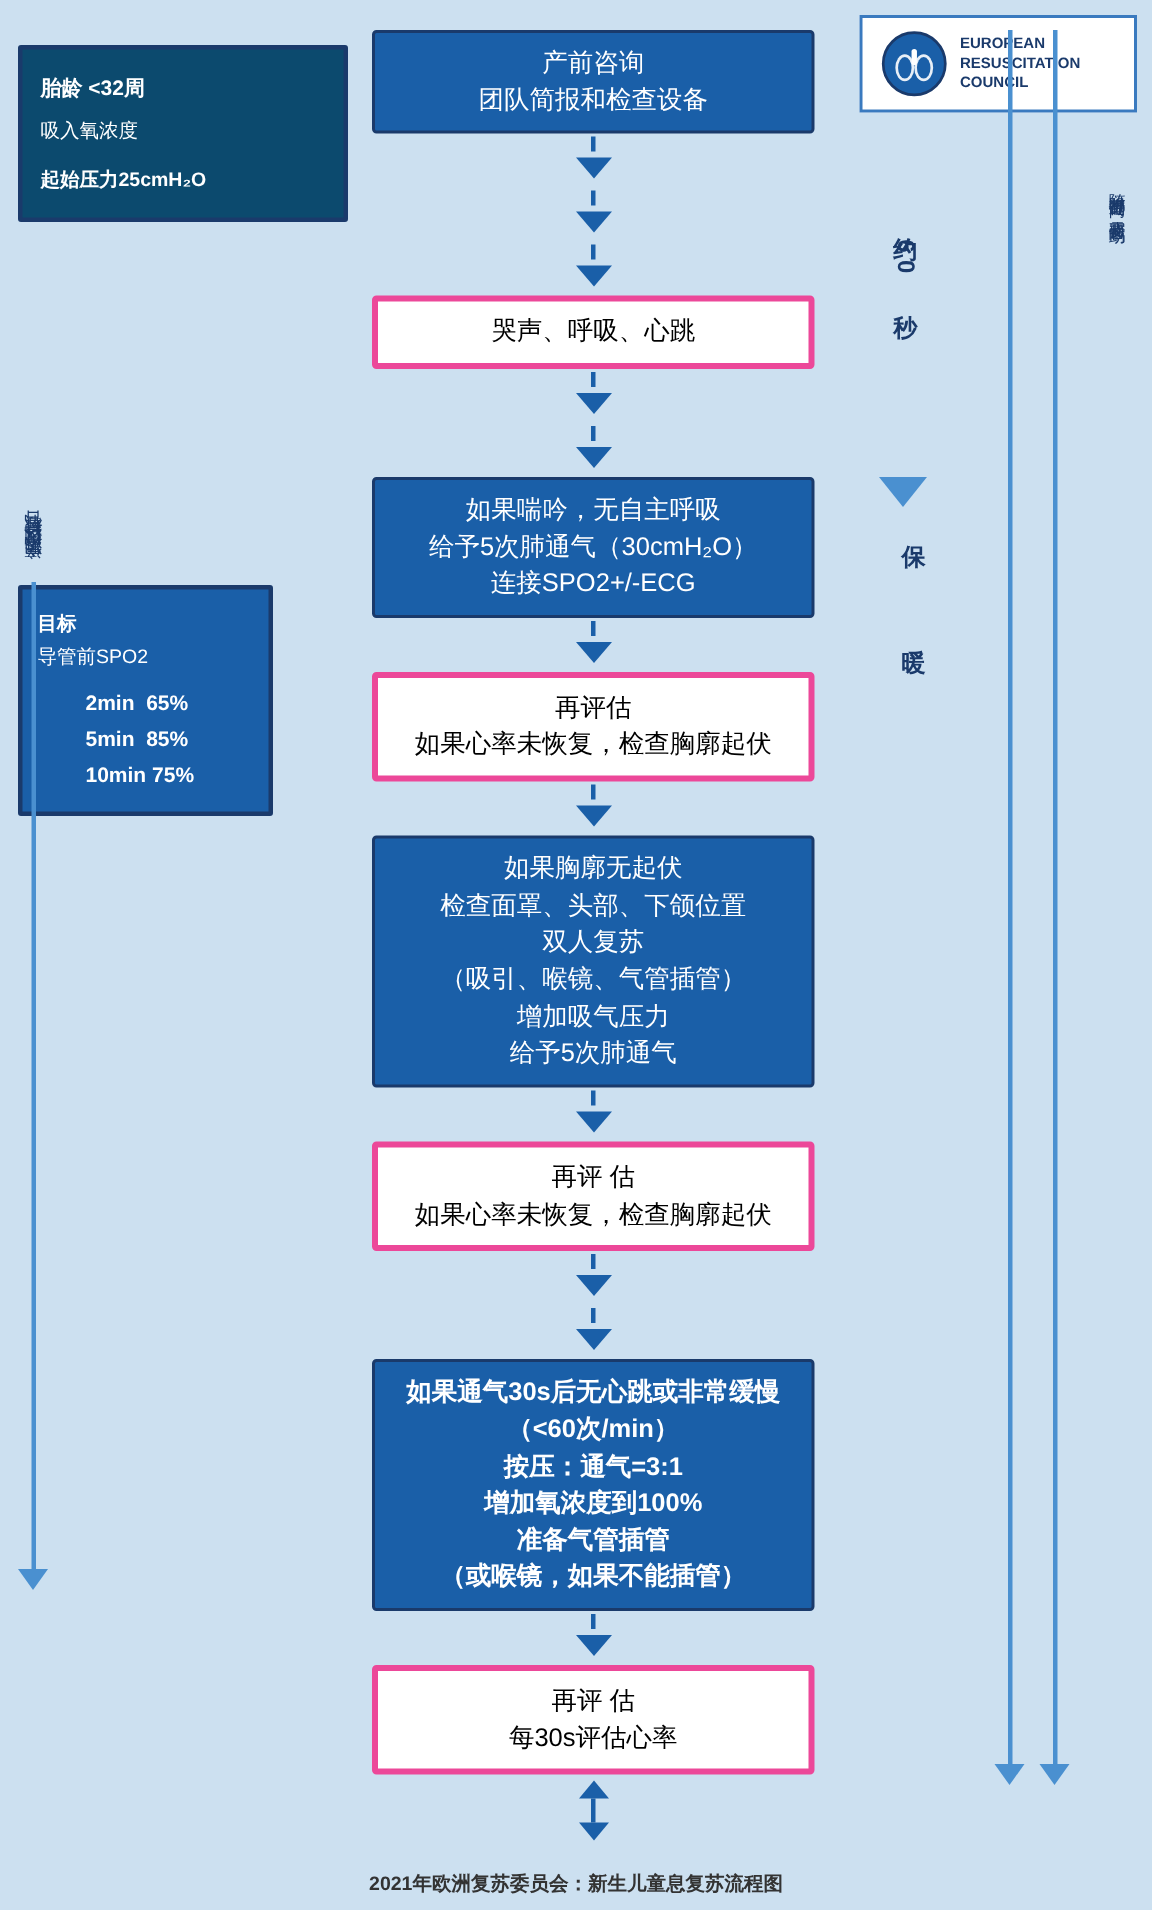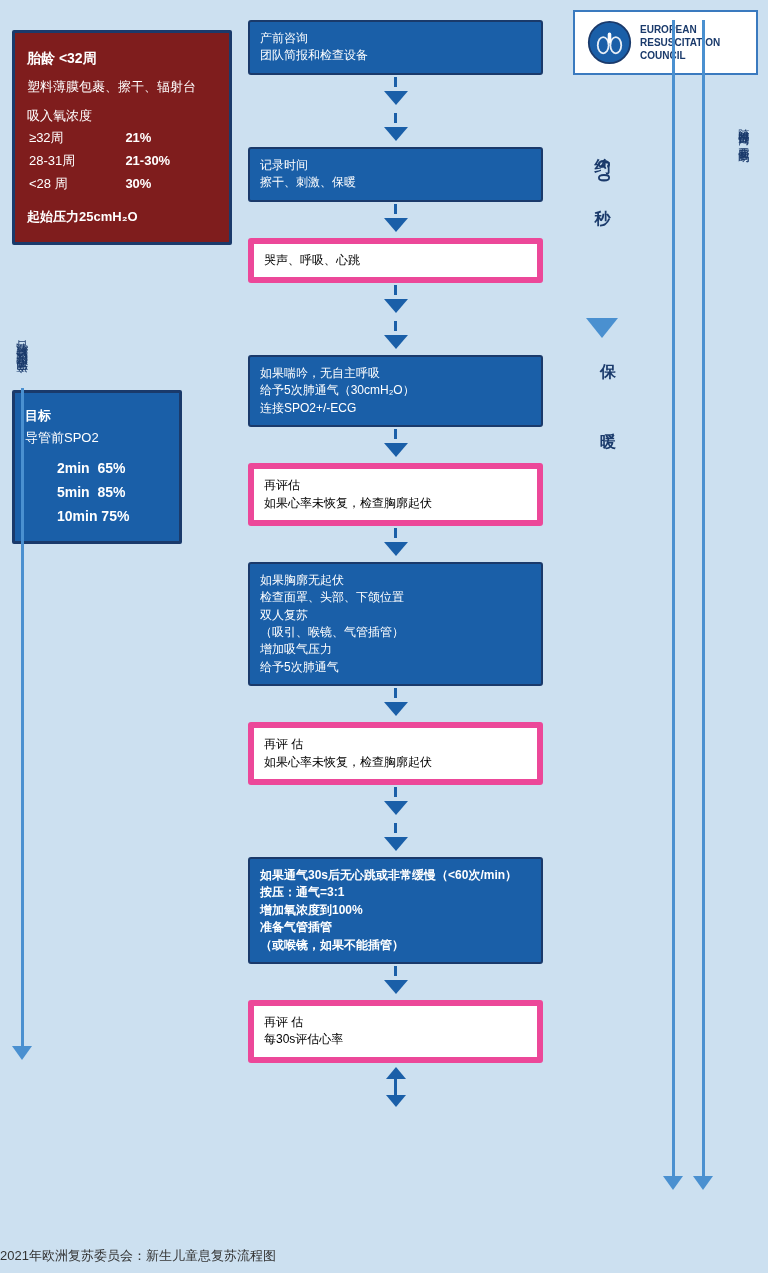--- a/index.html
+++ b/index.html
@@ -42,21 +42,21 @@
       color: #1a3a6b;
       line-height: 1.3;
     }
 
     
     .left-box1 {
       position: absolute;
       top: 30px;
       left: 12px;
       width: 220px;
-      background: #7f1d1d;
+      background: #0c4a6e;
       border: 3px solid #1a3a6b;
       padding: 14px 12px;
       color: white;
       font-size: 13px;
       line-height: 1.6;
       border-radius: 2px;
     }
     .left-box1 .title {
       font-size: 14px;
       font-weight: bold;
@@ -103,40 +103,41 @@
       top: 20px;
       width: 295px;
       display: flex;
       flex-direction: column;
       align-items: center;
       gap: 0;
     }
 
     .flow-box {
       width: 100%;
+      text-align: center;
       padding: 8px 10px;
-      font-size: 12px;
+      font-size: 17px;
       line-height: 1.45;
       border-radius: 3px;
     }
     .flow-box.blue-dark {
       background: #1a5fa8;
       color: white;
       border: 2px solid #1a3a6b;
     }
     .flow-box.blue-bold {
       background: #1a5fa8;
       color: white;
       border: 2px solid #1a3a6b;
       font-weight: bold;
     }
     .flow-box.white-border {
       background: white;
       color: #000;
-      border: 6px solid #ec4899;
+      border: 4px solid #ec4899;
     }
 
     .arrow-down {
       width: 0;
       height: 0;
       border-left: 12px solid transparent;
       border-right: 12px solid transparent;
       border-top: 14px solid #1a5fa8;
       margin: 4px auto;
     }
@@ -188,22 +189,24 @@
       margin-bottom: 4px;
       white-space: nowrap;
     }
 
     
     .footer {
       position: absolute;
       bottom: 8px;
       left: 0;
       right: 0;
+      text-align: center;
       font-size: 13px;
       color: #333;
+      font-weight: bold;
     }
   </style>
 </head>
 <body>
 
 <div class="page-wrapper">
 
   <div class="top-logo">
     <svg class="logo-icon" viewBox="0 0 50 50" xmlns="http://www.w3.org/2000/svg">
       <circle cx="25" cy="25" r="23" fill="#1a5fa8" stroke="#1a3a6b" stroke-width="2"></circle>
@@ -216,38 +219,21 @@
     </svg>
     <div class="logo-text">
       <div>EUROPEAN</div>
       <div>RESUSCITATION</div>
       <div>COUNCIL</div>
     </div>
   </div>
 
   <div class="left-box1">
     <div class="title bold">胎龄 &lt;32周</div>
-    <div style="margin-top:6px;">塑料薄膜包裹、擦干、辐射台</div>
     <div style="margin-top:8px;">吸入氧浓度</div>
-    <table>
-      <tbody>
-          <tr>
-        <td>≥32周</td>
-        <td class="bold">21%</td>
-      </tr>
-      <tr>
-        <td>28-31周</td>
-        <td class="bold">21-30%</td>
-      </tr>
-      <tr>
-        <td>&lt;28 周</td>
-        <td class="bold">30%</td>
-      </tr>
-    </tbody>
-      </table>
     <div style="margin-top:12px;">
       <span class="bold">起始压力25cmH₂O</span>
     </div>
   </div>
 
   <div class="left-box2">
     <div class="title">目标</div>
     <div>导管前SPO2</div>
     <div style="margin-top:8px;padding-left:32px;">
       <div class="bold">2min &nbsp;65%</div>
@@ -271,22 +257,20 @@
       <div class="arrow-line" style="height:10px;"></div>
       <div class="arrow-down"></div>
     </div>
 
 
     <div class="arrow-container">
       <div class="arrow-line" style="height:10px;"></div>
       <div class="arrow-down"></div>
     </div>
 
-    <div class="flow-box blue-dark" style="white-space:pre-line;">记录时间
-擦干、刺激、保暖</div>
 
     <div class="arrow-container">
       <div class="arrow-line" style="height:10px;"></div>
       <div class="arrow-down"></div>
     </div>
 
     <div class="flow-box white-border">哭声、呼吸、心跳</div>
 
     <div class="arrow-container">
       <div class="arrow-line" style="height:10px;"></div>

